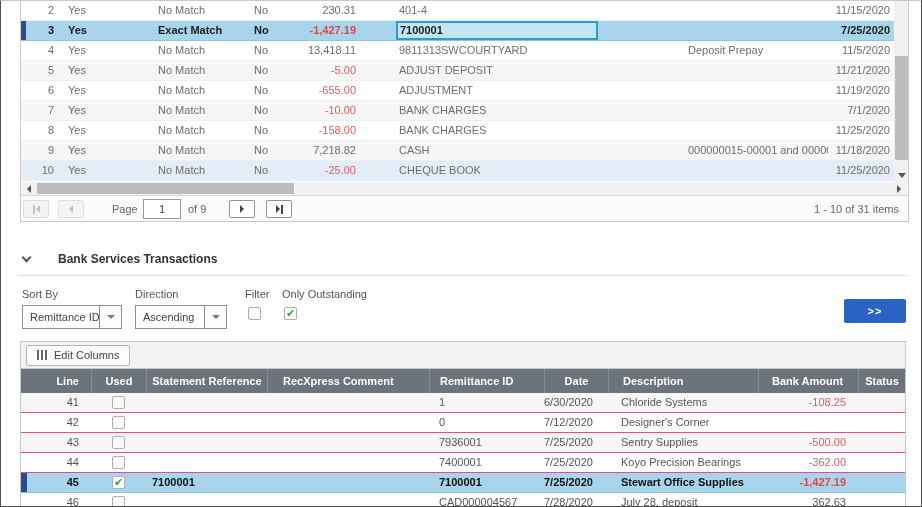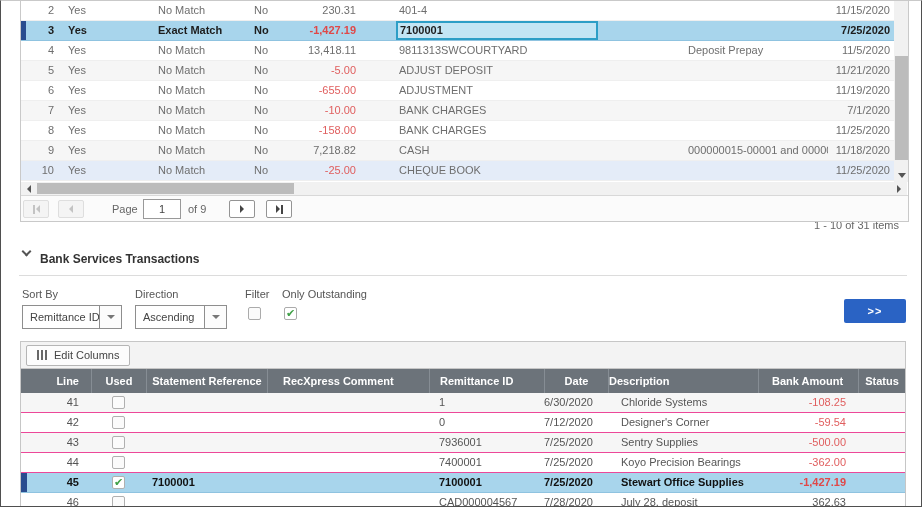--- a/index.html
+++ b/index.html
@@ -42,24 +42,24 @@
 .tframe{position:absolute;left:19px;top:0;width:889px;height:221px;border:1px solid #c9c9c9;border-top:none;pointer-events:none}
 
 
 .pager{position:absolute;left:19px;top:194px;width:889px;height:26px;background:#fbfbfb;border-top:1px solid #d8d8d8;color:#666}
 .pbtn{position:absolute;top:4px;width:26px;height:18px;background:#fff;border:1px solid #949494;border-radius:2px;display:flex;align-items:center;justify-content:center;gap:1px;color:#444;cursor:pointer}
 .pbtn.disabled{background:#f4f4f4;border-color:#dedede;color:#c3c3c3}
 .pb1{left:3px}.pb2{left:38px}.pb3{left:209px}.pb4{left:246px}
 .plabel{position:absolute;top:0;line-height:26px}
 .pl1{left:92px}.pl2{left:168px}
 .pinput{position:absolute;left:123px;top:3px;width:38px;height:20px;border:1px solid #999;text-align:center;font:11px "Liberation Sans",sans-serif;color:#444}
-.pitems{position:absolute;right:10px;top:16px;line-height:26px}
-
-
-.sechead{position:absolute;left:22px;top:251px;display:flex;align-items:flex-start;gap:10px}
+.pitems{position:absolute;right:10px;top:0;line-height:26px}
+
+
+.sechead{position:absolute;left:22px;top:251px;display:flex;align-items:center;gap:28px}
 .chev{width:7px;height:7px;border-right:2px solid #555;border-bottom:2px solid #555;transform:rotate(45deg);margin-top:-4px}
 .sectitle{font-weight:bold;font-size:12px;color:#333}
 .secdivider{position:absolute;left:18px;top:274px;width:888px;height:1px;background:#dcdcdc}
 .ctl-label{position:absolute;top:287px;color:#555}
 .lab-sort{left:21px}.lab-dir{left:134px}.lab-filter{left:244px}.lab-oo{left:281px}
 .dd{position:absolute;top:304px;height:24px;border:1px solid #8e8e8e;background:#fff;display:flex;align-items:center;color:#444;cursor:pointer}
 .dd-sort{left:21px;width:100px}.dd-dir{left:134px;width:92px}
 .ddtext{flex:1;padding-left:7px;white-space:nowrap;overflow:hidden}
 .ddbtn{width:22px;height:100%;border-left:1px solid #8e8e8e;display:flex;align-items:center;justify-content:center;background:#fcfcfc}
 .caret{width:0;height:0;border-top:4px solid #777;border-left:4px solid transparent;border-right:4px solid transparent}
@@ -76,21 +76,21 @@
 .colicon i{width:2px;height:10px;background:#666}
 .bheader{display:flex;height:24px;background:#6c737a;color:#fff;font-weight:bold}
 .hcell{height:100%;display:flex;align-items:center;border-left:1px solid #868d94;overflow:hidden;white-space:nowrap}
 .hcell:first-child{border-left:none}
 .h0{width:70px;justify-content:flex-end;padding-right:12px}
 .h1{width:55px;justify-content:center}
 .h2{width:121px;justify-content:center}
 .h3{width:162px;padding-left:15px}
 .h4{width:115px;padding-left:10px}
 .h5{width:64px;justify-content:center}
-.h6{width:150px;padding-left:0}
+.h6{width:150px;padding-left:14px}
 .h7{width:100px;padding-left:13px}
 .h8{flex:1;justify-content:center}
 .brow{display:flex;height:20px;line-height:19px;border-bottom:1px solid #ec4899;position:relative;background:#fff}
 .brow.alt{background:#f6f6f6}
 .brow.sel{background:#a8d5ec;color:#111;font-weight:bold;border-bottom-color:#8fc3e0}
 .bcell{height:100%;overflow:hidden;white-space:nowrap}
 .bc0{width:70px;text-align:right;padding-right:12px}
 .bc1{width:55px;display:flex;justify-content:center}
 .bc2{width:121px;padding-left:6px}
 .bc3{width:162px;padding-left:15px}
@@ -311,21 +311,20 @@
         <div class="brow">
           <div class="bcell bc0">42</div>
           <div class="bcell bc1">
             <div class="bcb"></div>
           </div>
           <div class="bcell bc2"></div>
           <div class="bcell bc3"></div>
           <div class="bcell bc4">0</div>
           <div class="bcell bc5">7/12/2020</div>
           <div class="bcell bc6">Designer's Corner</div>
-          <div class="bcell bc7 neg">-59.54</div>
           <div class="bcell bc8"></div>
         </div>
         <div class="brow alt">
           <div class="bcell bc0">43</div>
           <div class="bcell bc1">
             <div class="bcb"></div>
           </div>
           <div class="bcell bc2"></div>
           <div class="bcell bc3"></div>
           <div class="bcell bc4">7936001</div>

